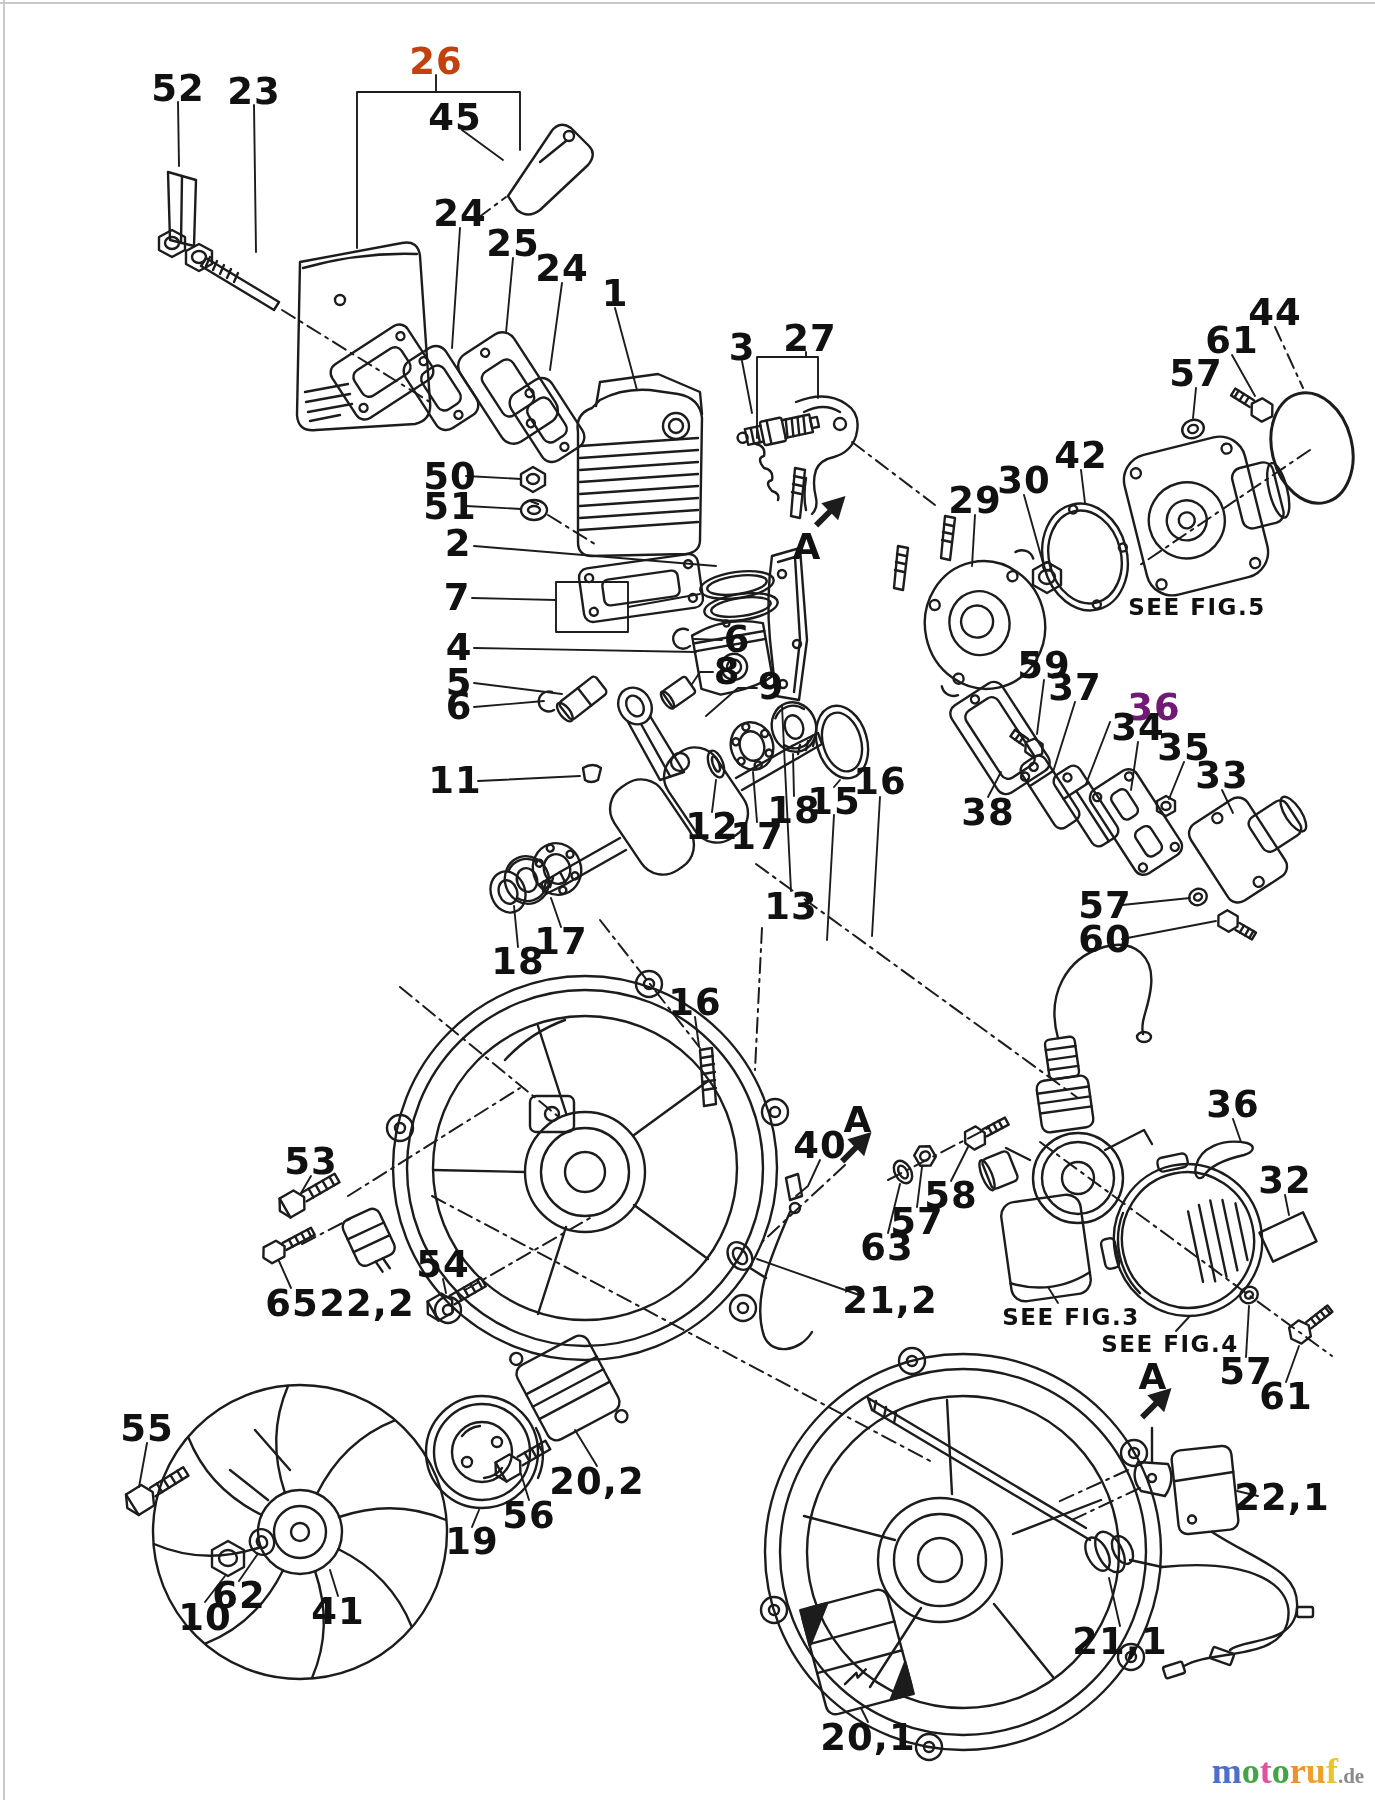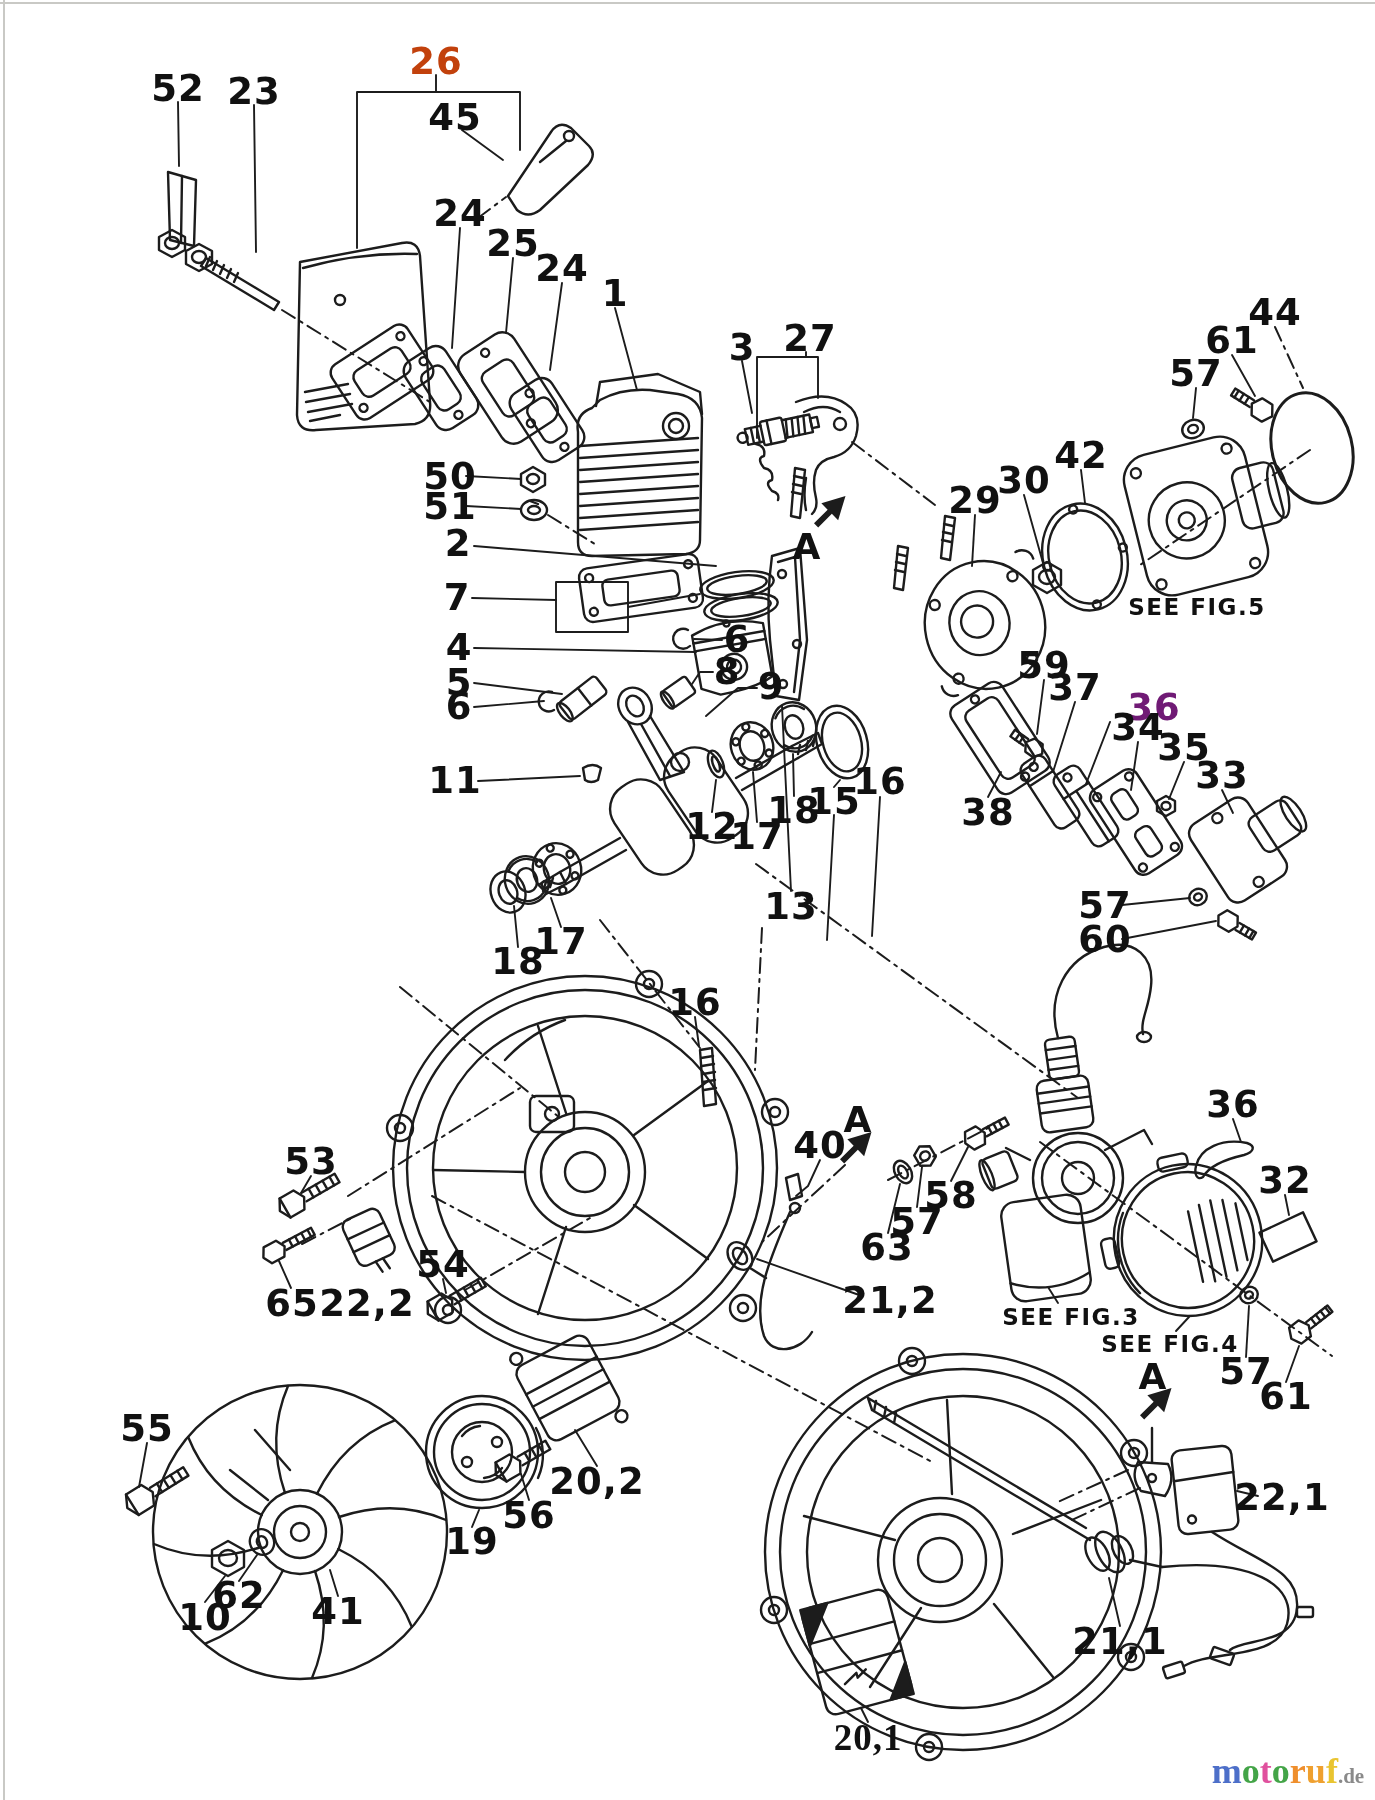--- a/index.html
+++ b/index.html
@@ -803,18 +803,18 @@
       <div class="callout marker" style="left: 1153px; top: 1377px; color: rgb(17, 17, 17);">A</div>
       <div class="callout num" style="left: 147px; top: 1428px; color: rgb(17, 17, 17);">55</div>
       <div class="callout num" style="left: 205px; top: 1617px; color: rgb(17, 17, 17);">10</div>
       <div class="callout num" style="left: 239px; top: 1595px; color: rgb(17, 17, 17);">62</div>
       <div class="callout num" style="left: 338px; top: 1611px; color: rgb(17, 17, 17);">41</div>
       <div class="callout num" style="left: 472px; top: 1541px; color: rgb(17, 17, 17);">19</div>
       <div class="callout num" style="left: 529px; top: 1515px; color: rgb(17, 17, 17);">56</div>
       <div class="callout num" style="left: 597px; top: 1481px; color: rgb(17, 17, 17);">20,2</div>
       <div class="callout num" style="left: 1282px; top: 1497px; color: rgb(17, 17, 17);">22,1</div>
       <div class="callout num" style="left: 1120px; top: 1641px; color: rgb(17, 17, 17);">21,1</div>
-      <div class="callout num" style="left: 868px; top: 1737px; color: rgb(17, 17, 17); font-family: Liberation Serif, serif;">20,1</div>
+      <div class="callout num" style="left: 868px; top: 1737px; color: rgb(17, 17, 17);">20,1</div>
     </div>
 
 <div id="watermark" style="left: 1288px; top: 1773px;"><span style="color: rgb(77, 111, 201);">m</span><span style="color: rgb(67, 164, 71);">o</span><span style="color: rgb(224, 81, 158);">t</span><span style="color: rgb(67, 164, 71);">o</span><span style="color: rgb(239, 143, 45);">r</span><span style="color: rgb(239, 160, 47);">u</span><span style="color: rgb(233, 196, 48);">f</span><span class="wm-suffix" style="color: rgb(138, 138, 138);">.de</span></div>
 
 </div>
 
 </body></html>

